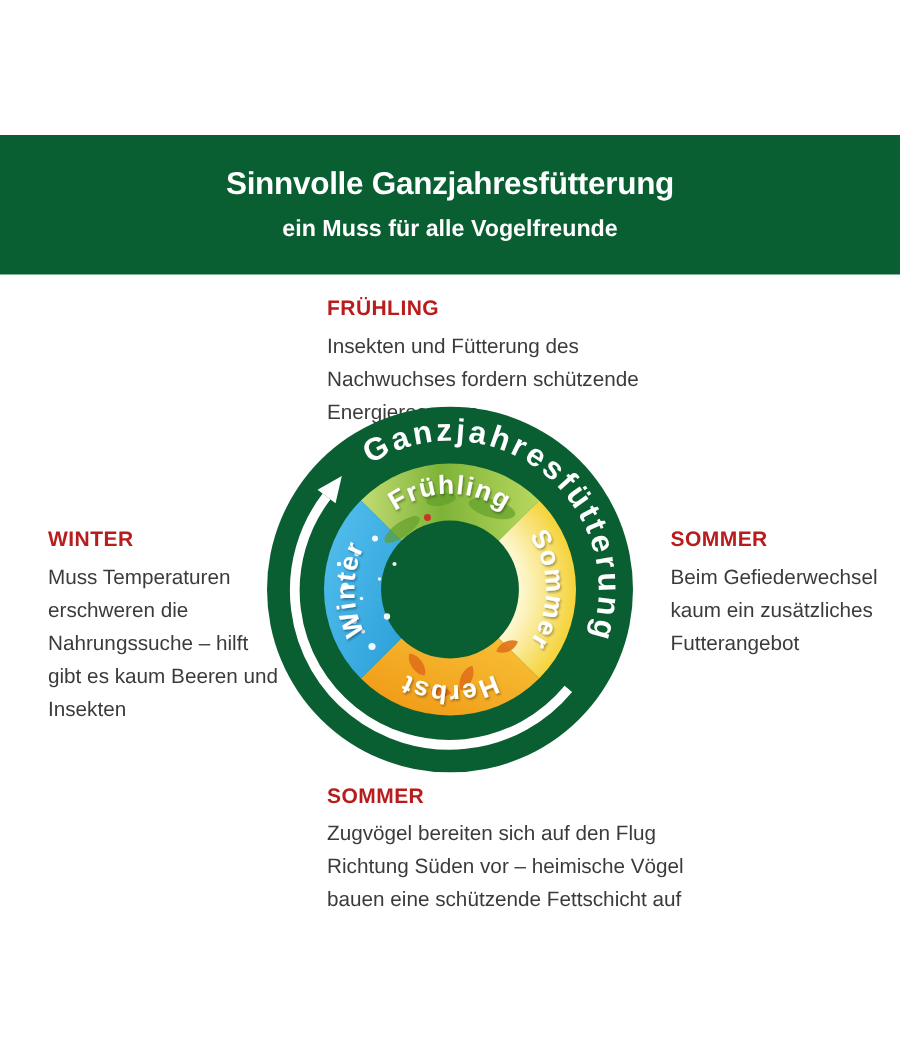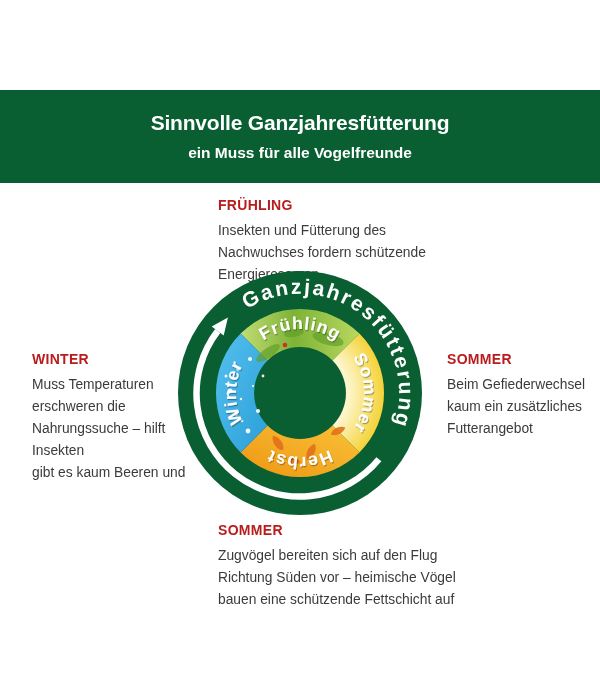--- a/index.html
+++ b/index.html
@@ -42,22 +42,22 @@
     <p>Insekten und Fütterung des</p>
     <p>Nachwuchses fordern schützende</p>
     <p>Energiereserven</p>
   </section>
 
   <section class="note note-winter">
     <h2>WINTER</h2>
     <p>Muss Temperaturen</p>
     <p>erschweren die</p>
     <p>Nahrungssuche – hilft</p>
+    <p>gibt es kaum Beeren und</p>
     <p>Insekten</p>
-    <p>gibt es kaum Beeren und</p>
   </section>
 
   <section class="note note-sommer">
     <h2>SOMMER</h2>
     <p>Beim Gefiederwechsel</p>
     <p>kaum ein zusätzliches</p>
     <p>Futterangebot</p>
   </section>
 
   <section class="note note-herbst">

